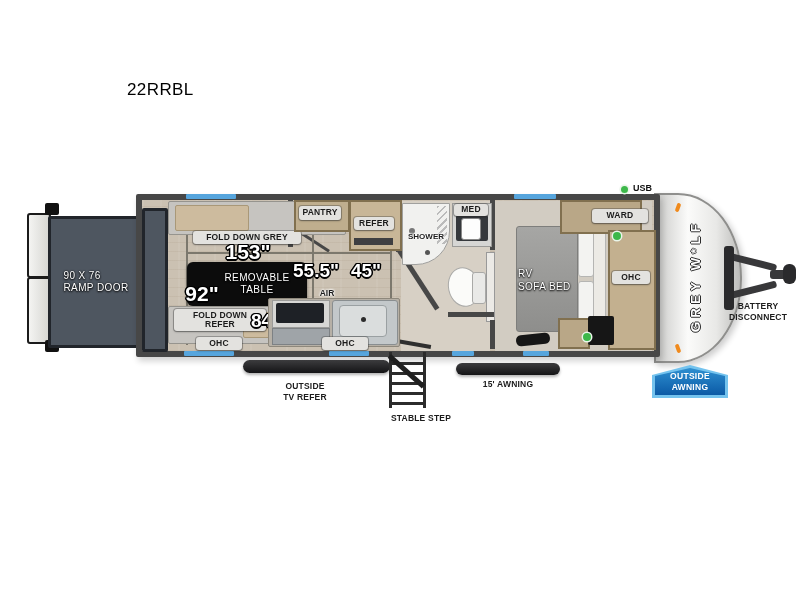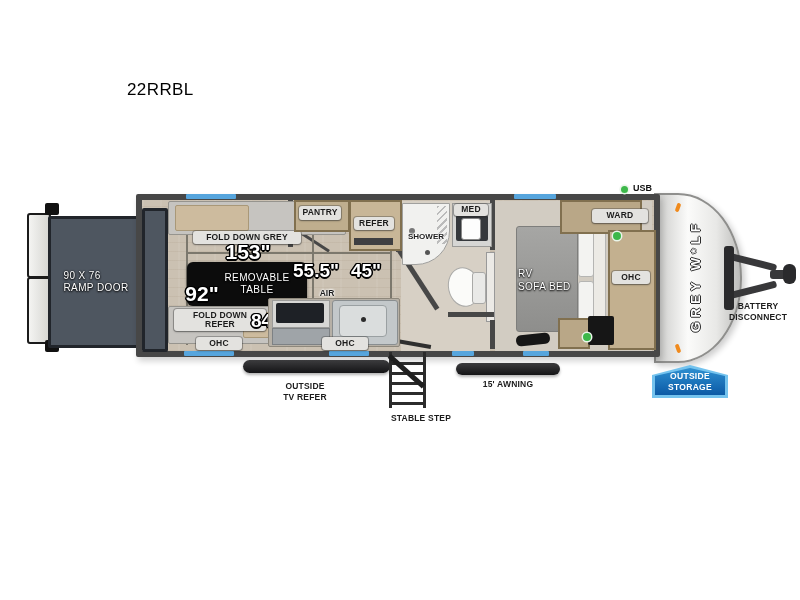--- a/index.html
+++ b/index.html
@@ -233,17 +233,17 @@
   <div class="abs step-part" style="left:392px;top:402px;width:31px;height:3px;"></div>
   <div class="abs" style="left:391px;top:354px;width:46px;height:5px;background:#1f1f1f;transform:rotate(42deg);transform-origin:left top;"></div>
   <div class="abs ext-label" style="left:374px;top:413px;width:94px;">STABLE STEP</div>
 
   <div class="abs bar-dark" style="left:456px;top:363px;width:104px;height:12px;"></div>
   <div class="abs ext-label" style="left:462px;top:379px;width:92px;">15' AWNING</div>
 
   <div class="abs badge-outer" style="left:652px;top:365px;width:76px;height:33px;">
     <div class="badge-inner abs" style="left:3px;top:3px;right:3px;bottom:3px;">
       <div>OUTSIDE</div>
-      <div>STORAGE</div>
+      <div>AWNING</div>
     </div>
   </div>
 
 </div>
 
 </body></html>

